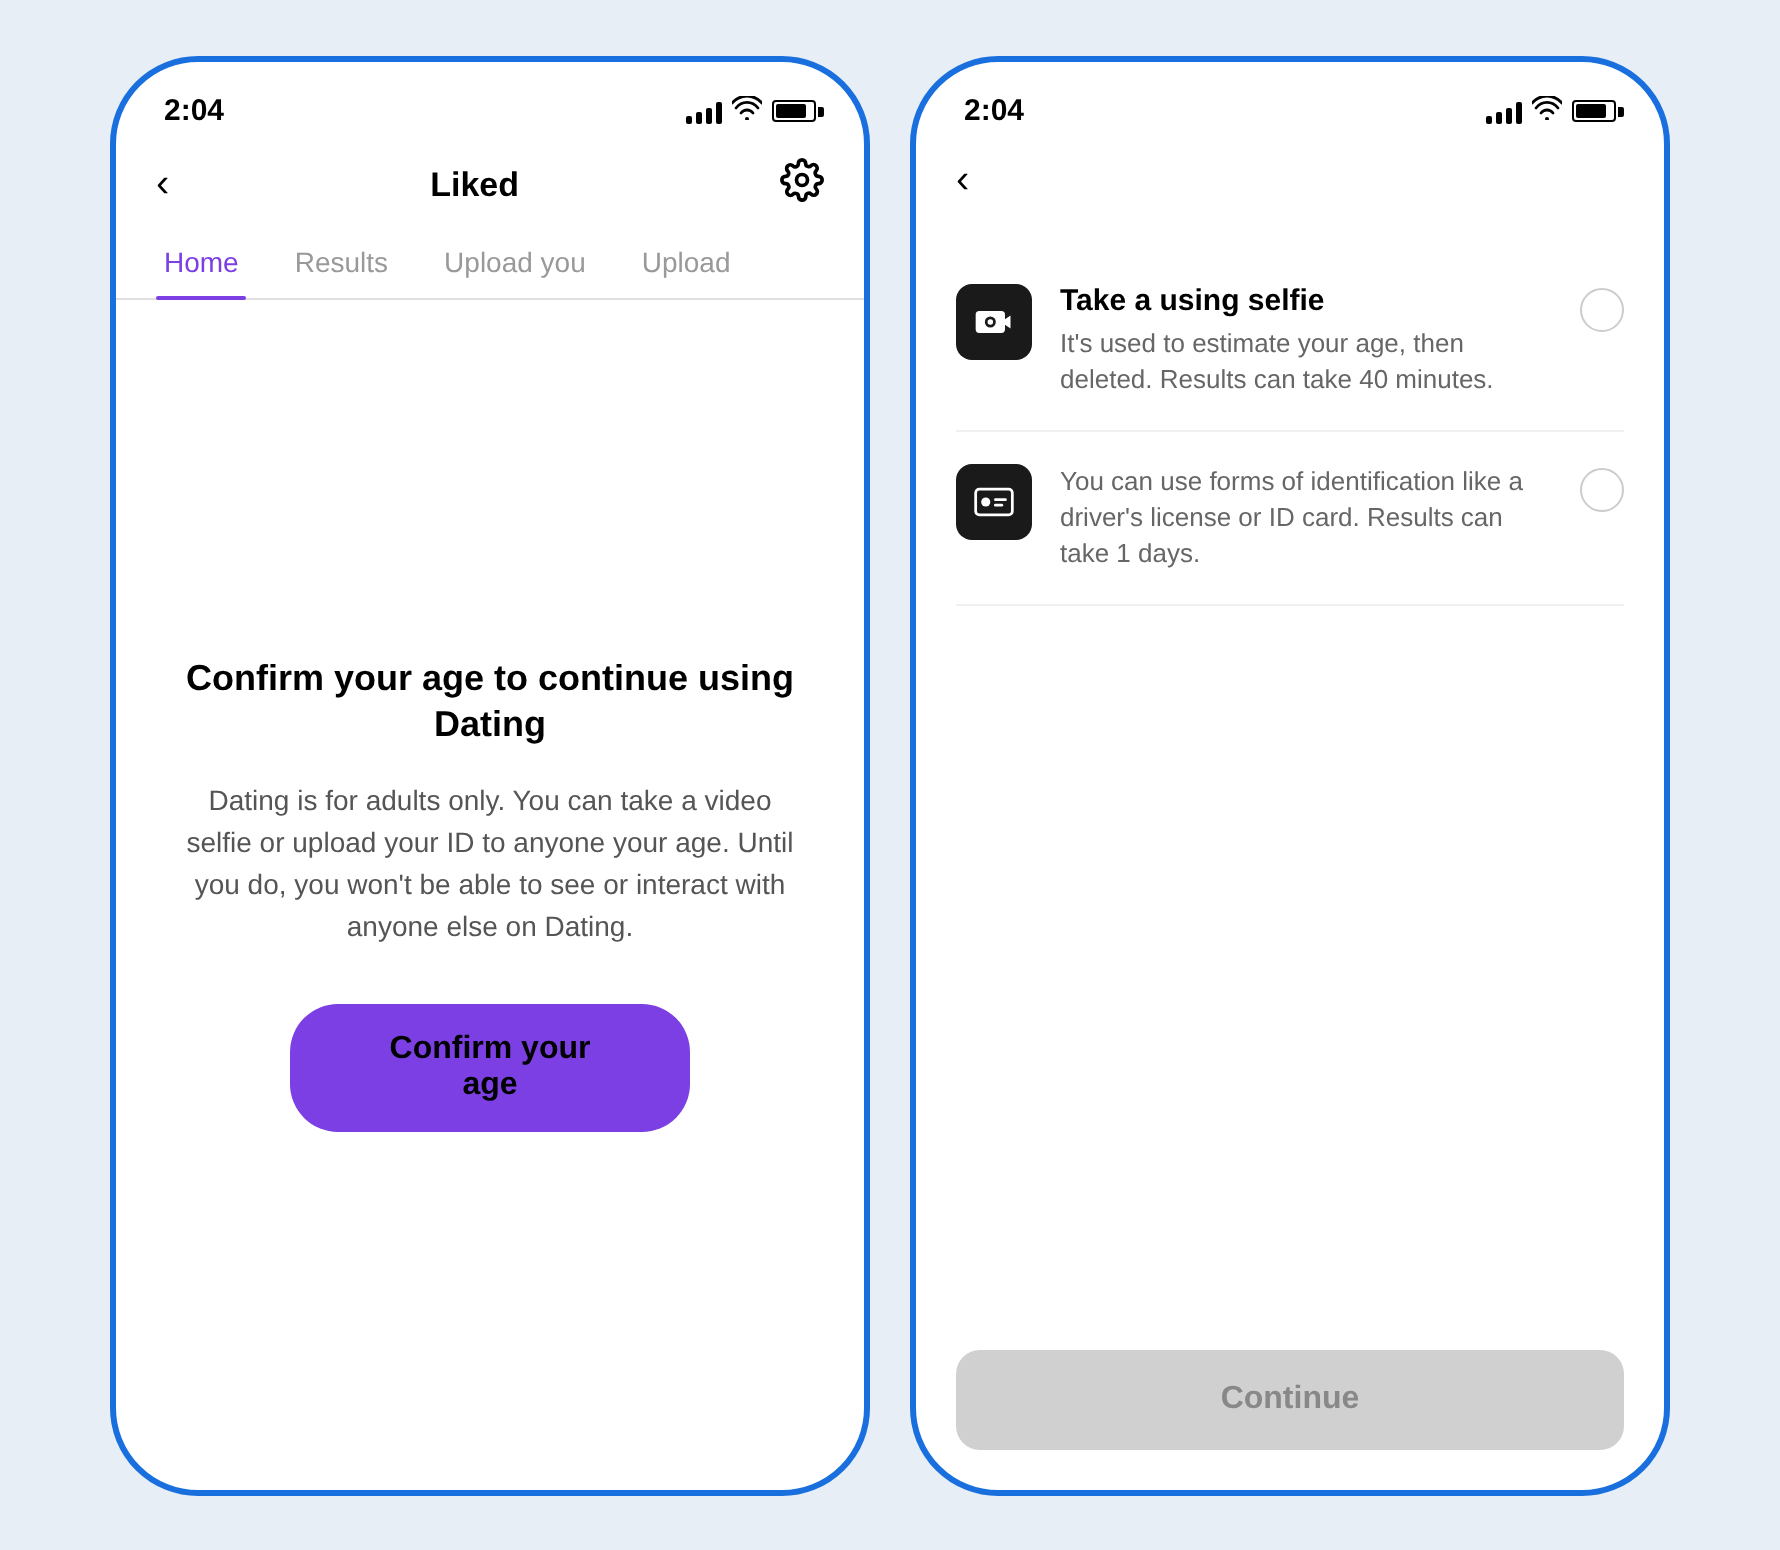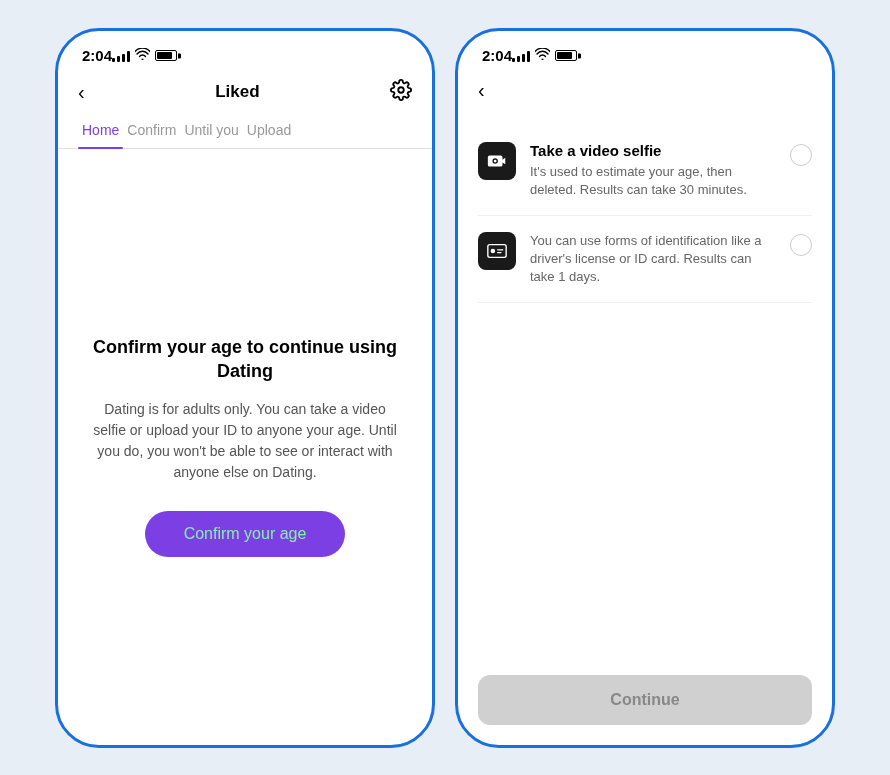--- a/index.html
+++ b/index.html
@@ -25,21 +25,21 @@
       border-radius: 44px;
       border: 3px solid #1a6fde;
       overflow: hidden;
       display: flex;
       flex-direction: column;
       position: relative;
     }
     
     .status-bar {
       display: flex;
-      justify-content: flex-start;
+      justify-content: space-between;
       align-items: center;
       padding: 12px 24px 6px;
       height: 44px;
     }
     .status-time {
       font-size: 15px;
       font-weight: 600;
       color: #000;
     }
     .status-icons {
@@ -114,20 +114,21 @@
       font-size: 20px;
       color: #000;
       cursor: pointer;
       background: none;
       border: none;
     }
     .tabs {
       display: flex;
       padding: 0 20px;
       border-bottom: 1px solid #e0e0e0;
+      gap: 20px;
     }
     .tab {
       padding: 8px 4px 10px;
       font-size: 14px;
       color: #999;
       cursor: pointer;
       position: relative;
     }
     .tab.active {
       color: #7b3fe4;
@@ -160,26 +161,26 @@
       line-height: 1.3;
     }
     .age-confirm-desc {
       font-size: 14px;
       color: #555;
       line-height: 1.5;
       margin-bottom: 28px;
     }
     .confirm-btn {
       background: #7b3fe4;
-      color: #86efac;
+      color: #000000;
       border: none;
       border-radius: 24px;
       padding: 14px 36px;
       font-size: 16px;
-      font-weight: 400;
+      font-weight: 700;
       cursor: pointer;
       width: 200px;
     }
 
     
     .phone2-content {
       flex: 1;
       display: flex;
       flex-direction: column;
       padding: 16px 20px 20px;
@@ -288,22 +289,22 @@
       <button class="gear-btn">
         <svg width="22" height="22" viewBox="0 0 24 24" fill="none" stroke="#000" stroke-width="2" stroke-linecap="round" stroke-linejoin="round">
           <circle cx="12" cy="12" r="3"></circle>
           <path d="M19.4 15a1.65 1.65 0 0 0 .33 1.82l.06.06a2 2 0 0 1-2.83 2.83l-.06-.06a1.65 1.65 0 0 0-1.82-.33 1.65 1.65 0 0 0-1 1.51V21a2 2 0 0 1-4 0v-.09A1.65 1.65 0 0 0 9 19.4a1.65 1.65 0 0 0-1.82.33l-.06.06a2 2 0 0 1-2.83-2.83l.06-.06A1.65 1.65 0 0 0 4.68 15a1.65 1.65 0 0 0-1.51-1H3a2 2 0 0 1 0-4h.09A1.65 1.65 0 0 0 4.6 9a1.65 1.65 0 0 0-.33-1.82l-.06-.06a2 2 0 0 1 2.83-2.83l.06.06A1.65 1.65 0 0 0 9 4.68a1.65 1.65 0 0 0 1-1.51V3a2 2 0 0 1 4 0v.09a1.65 1.65 0 0 0 1 1.51 1.65 1.65 0 0 0 1.82-.33l.06-.06a2 2 0 0 1 2.83 2.83l-.06.06A1.65 1.65 0 0 0 19.4 9a1.65 1.65 0 0 0 1.51 1H21a2 2 0 0 1 0 4h-.09a1.65 1.65 0 0 0-1.51 1z"></path>
         </svg>
       </button>
     </div>
 
     <div class="tabs">
       <div class="tab active">Home</div>
-      <div class="tab">Confirm</div>
-      <div class="tab">Until you</div>
+      <div class="tab">Results</div>
+      <div class="tab">Upload you</div>
       <div class="tab">Upload</div>
     </div>
 
     <div class="phone1-content">
       <p class="age-confirm-title">Confirm your age to continue using Dating</p>
       <p class="age-confirm-desc">Dating is for adults only. You can take a video selfie or upload your ID to anyone your age. Until you do, you won't be able to see or interact with anyone else on Dating.</p>
       <button class="confirm-btn">Confirm your age</button>
     </div>
   </div>
 
@@ -338,22 +339,22 @@
 
     <div class="phone2-content">
 
       <div class="option-item">
         <div class="option-icon">
           <svg width="22" height="22" viewBox="0 0 24 24" fill="white">
             <path d="M4 6a2 2 0 0 0-2 2v8a2 2 0 0 0 2 2h12a2 2 0 0 0 2-2v-2.5l3 2V8.5l-3 2V8a2 2 0 0 0-2-2H4zm6 3a3 3 0 1 1 0 6 3 3 0 0 1 0-6zm0 1.5a1.5 1.5 0 1 0 0 3 1.5 1.5 0 0 0 0-3z"></path>
           </svg>
         </div>
         <div class="option-text">
-          <p class="option-title">Take a video selfie</p>
-          <p class="option-desc">It's used to estimate your age, then deleted. Results can take 30 minutes.</p>
+          <p class="option-title">Take a using selfie</p>
+          <p class="option-desc">It's used to estimate your age, then deleted. Results can take 40 minutes.</p>
         </div>
         <div class="radio-btn"></div>
       </div>
 
       <div class="option-item">
         <div class="option-icon">
           <svg width="22" height="22" viewBox="0 0 24 24" fill="white">
             <rect x="2" y="5" width="20" height="14" rx="2" stroke="white" stroke-width="1.5" fill="none"></rect>
             <circle cx="7.5" cy="12" r="2.5" fill="white"></circle>
             <rect x="12" y="10" width="7" height="1.5" rx="0.75" fill="white"></rect>

